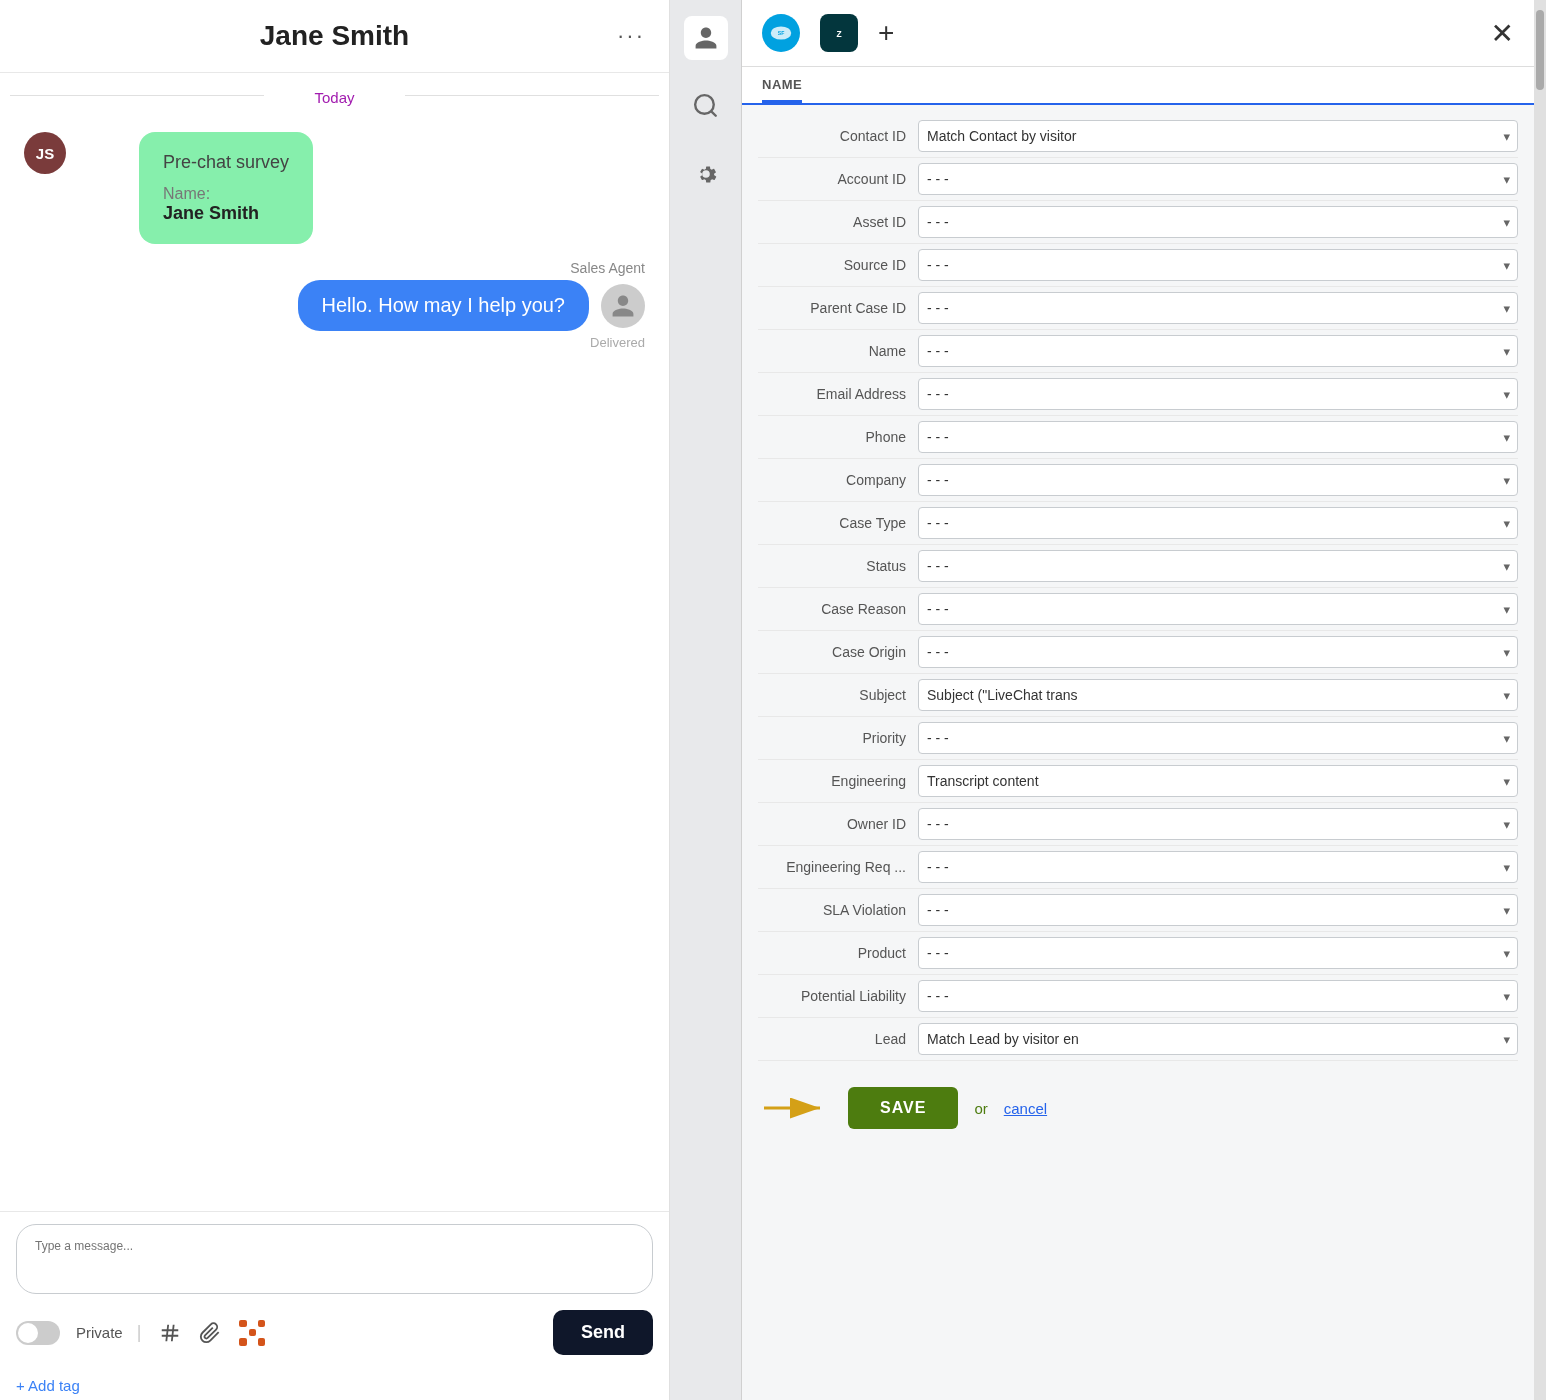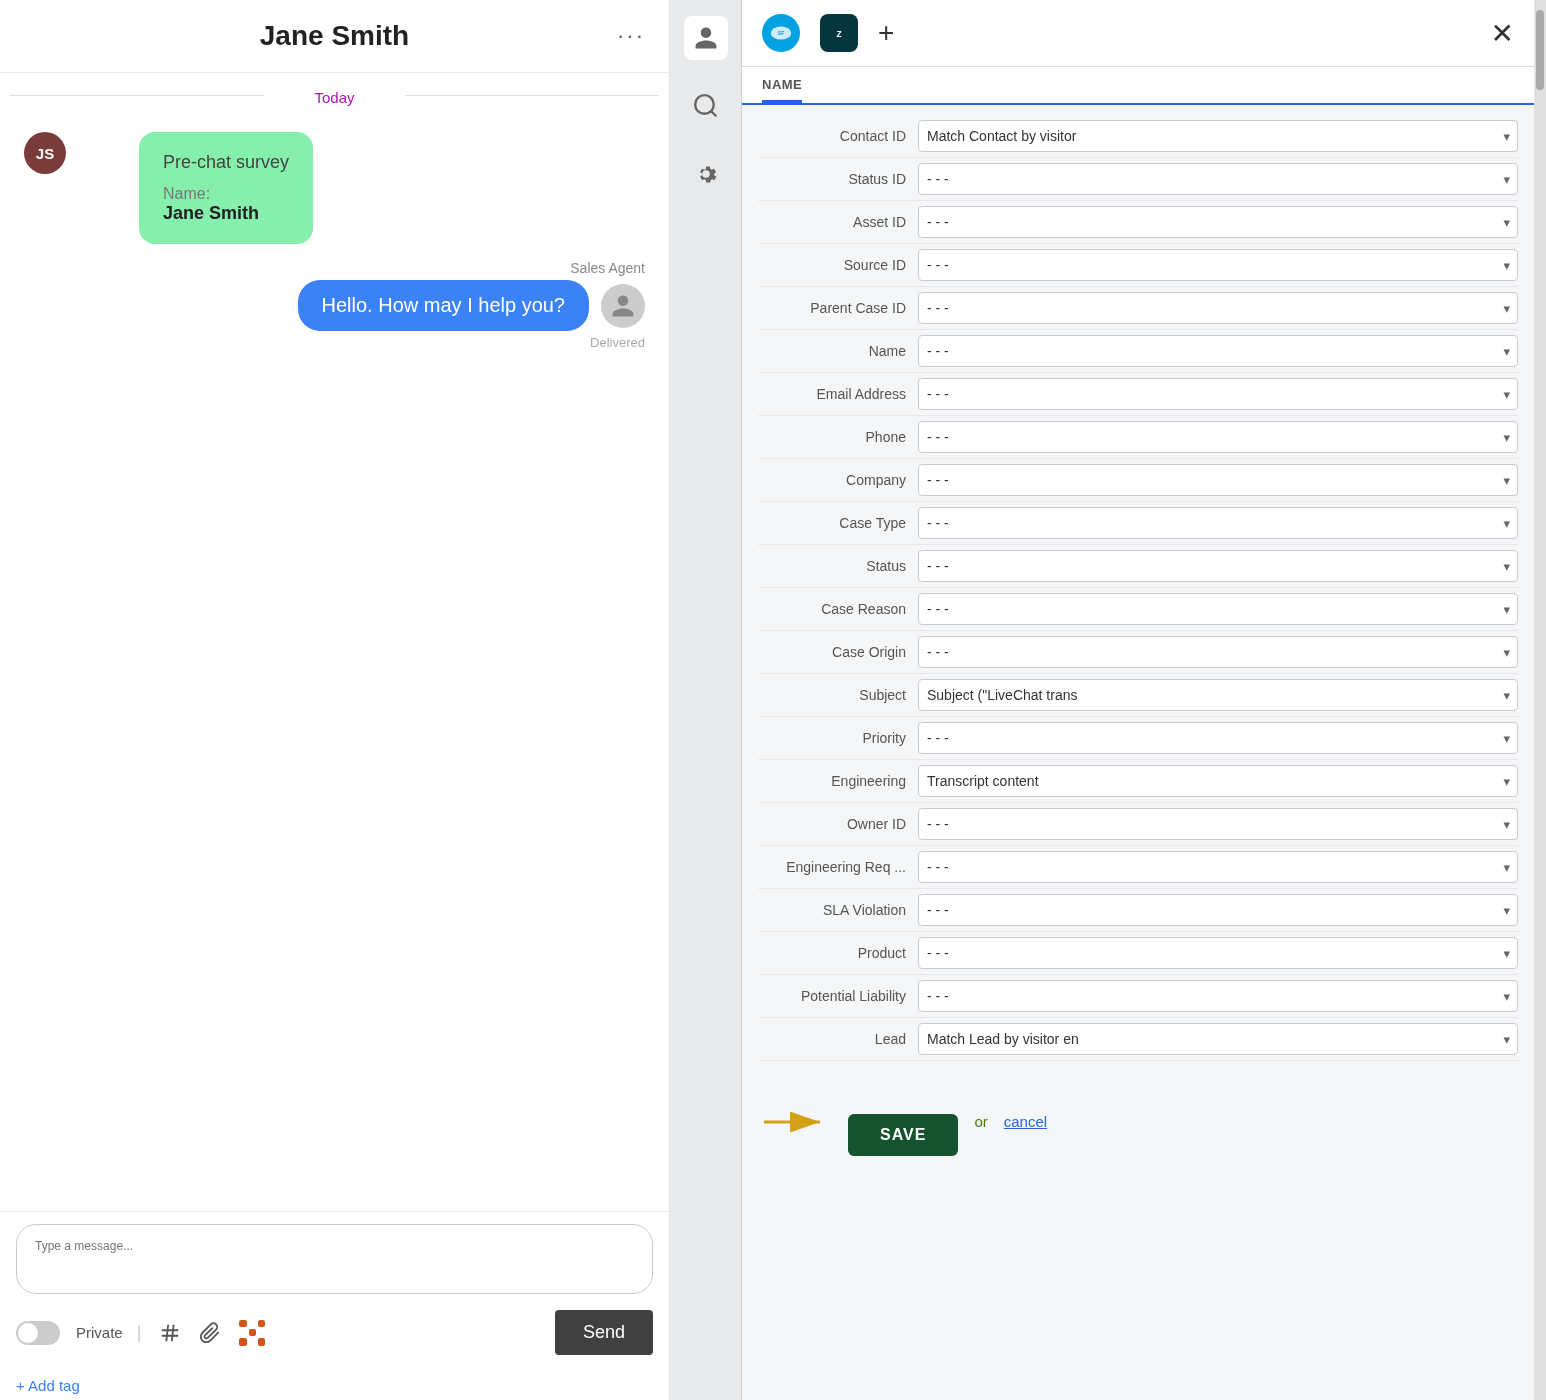--- a/index.html
+++ b/index.html
@@ -232,28 +232,28 @@
       width: 26px; height: 26px;
       display: grid;
       grid-template-columns: 1fr 1fr 1fr;
       grid-template-rows: 1fr 1fr 1fr;
       gap: 2px;
     }
     .qr-cell { background: #d4541a; border-radius: 2px; }
 
     .send-btn {
       margin-left: auto;
-      background: #404040;
+      background: #0f172a;
       color: #fff;
       border: none;
-      border-radius: 4px;
+      border-radius: 10px;
       padding: 12px 28px;
       font-size: 18px;
       cursor: pointer;
-      font-weight: 400;
+      font-weight: 700;
     }
 
     .add-tag {
       color: #3b82f6;
       font-size: 15px;
       cursor: pointer;
       padding: 6px 16px;
       display: inline-block;
     }
 
@@ -414,30 +414,29 @@
     }
 
     .arrow-indicator {
       color: #d4a017;
       font-size: 32px;
       display: flex;
       align-items: center;
     }
 
     .save-btn {
-      background: #14532d;
+      background: #4d7c0f;
       color: #fff;
       border: none;
       border-radius: 6px;
       padding: 12px 32px;
       font-size: 16px;
       font-weight: 700;
       cursor: pointer;
       letter-spacing: 1px;
-      margin-top: 27px;
     }
 
     .or-text {
       font-size: 15px;
       color: #4d7c0f;
     }
 
     .cancel-link {
       font-size: 15px;
       color: #2563eb;
@@ -580,21 +579,21 @@
     <div class="tab-header">
       <span class="tab-label">NAME</span>
     </div>
 
     <div class="fields-container">
     <div class="field-row">
           <div class="field-label">Contact ID</div>
           <div class="select-wrap"><select class="field-select"><option>Match Contact by visitor</option></select></div>
         </div>
         <div class="field-row">
-          <div class="field-label">Status ID</div>
+          <div class="field-label">Account ID</div>
           <div class="select-wrap"><select class="field-select"><option>- - -</option></select></div>
         </div>
         <div class="field-row">
           <div class="field-label">Asset ID</div>
           <div class="select-wrap"><select class="field-select"><option>- - -</option></select></div>
         </div>
         <div class="field-row">
           <div class="field-label">Source ID</div>
           <div class="select-wrap"><select class="field-select"><option>- - -</option></select></div>
         </div>

